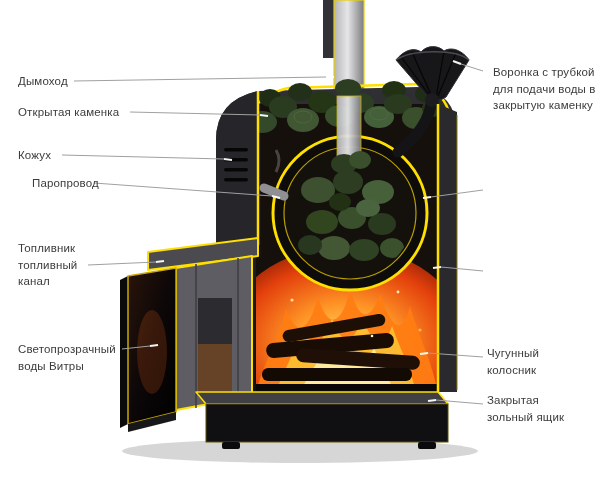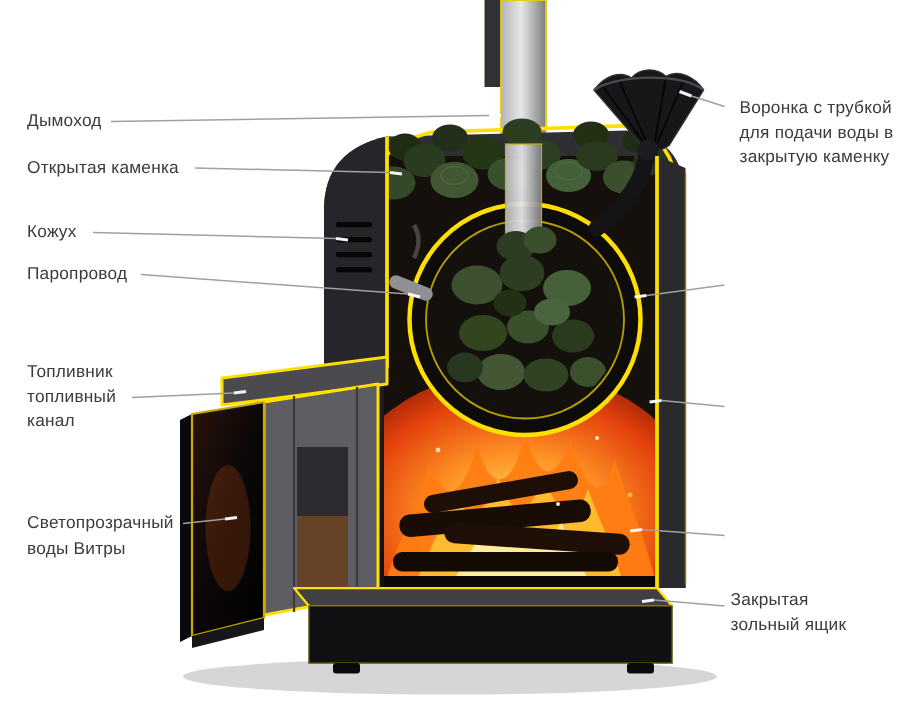--- a/index.html
+++ b/index.html
@@ -206,20 +206,21 @@
       <line x1="431" y1="197" x2="423" y2="198"></line>
       <line x1="441" y1="267" x2="433" y2="268"></line>
       <line x1="428" y1="353" x2="420" y2="354"></line>
       <line x1="436" y1="400" x2="428" y2="401"></line>
     </g>
   </svg>
 
   <div class="lbl nw" style="left:18px; top:73px;">Дымоход</div>
   <div class="lbl nw" style="left:18px; top:104px;">Открытая каменка</div>
   <div class="lbl nw" style="left:18px; top:147px;">Кожух</div>
-  <div class="lbl nw" style="left:18px; top:175px;">Паропровод</div>
+  <div class="lbl nw" style="left:32px; top:175px;">Паропровод</div>
   <div class="lbl" style="left:18px; top:240px; width:80px;">Топливник топливный канал</div>
   <div class="lbl" style="left:18px; top:341px; width:112px;">Светопрозрачный воды Витры</div>
 
   <div class="lbl" style="left:493px; top:64px;  width:112px;">Воронка с трубкой для подачи воды в закрытую каменку</div>
+  <div class="lbl" style="left:487px; top:345px; width:66px;">Чугунный колосник</div>
   <div class="lbl" style="left:487px; top:392px; width:88px;">Закрытая зольный ящик</div>
 
 </div>
 
 </body></html>

